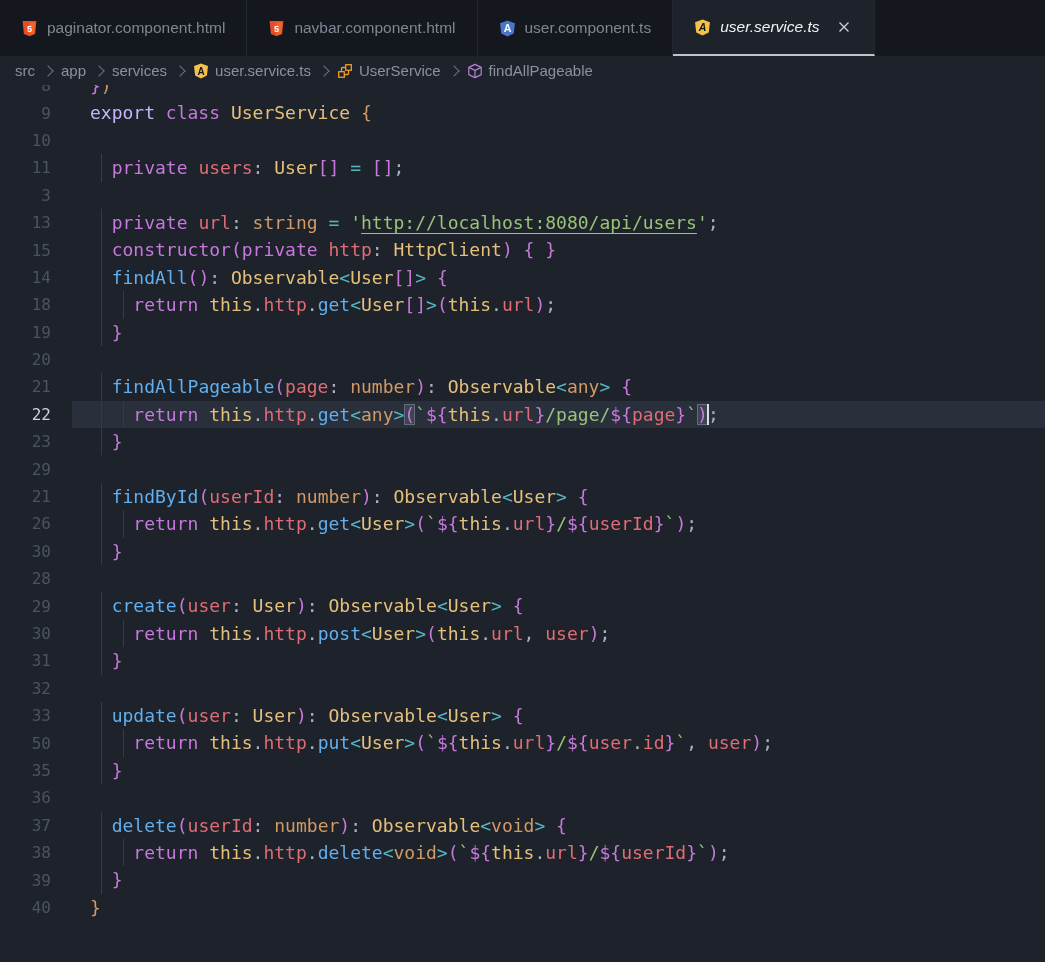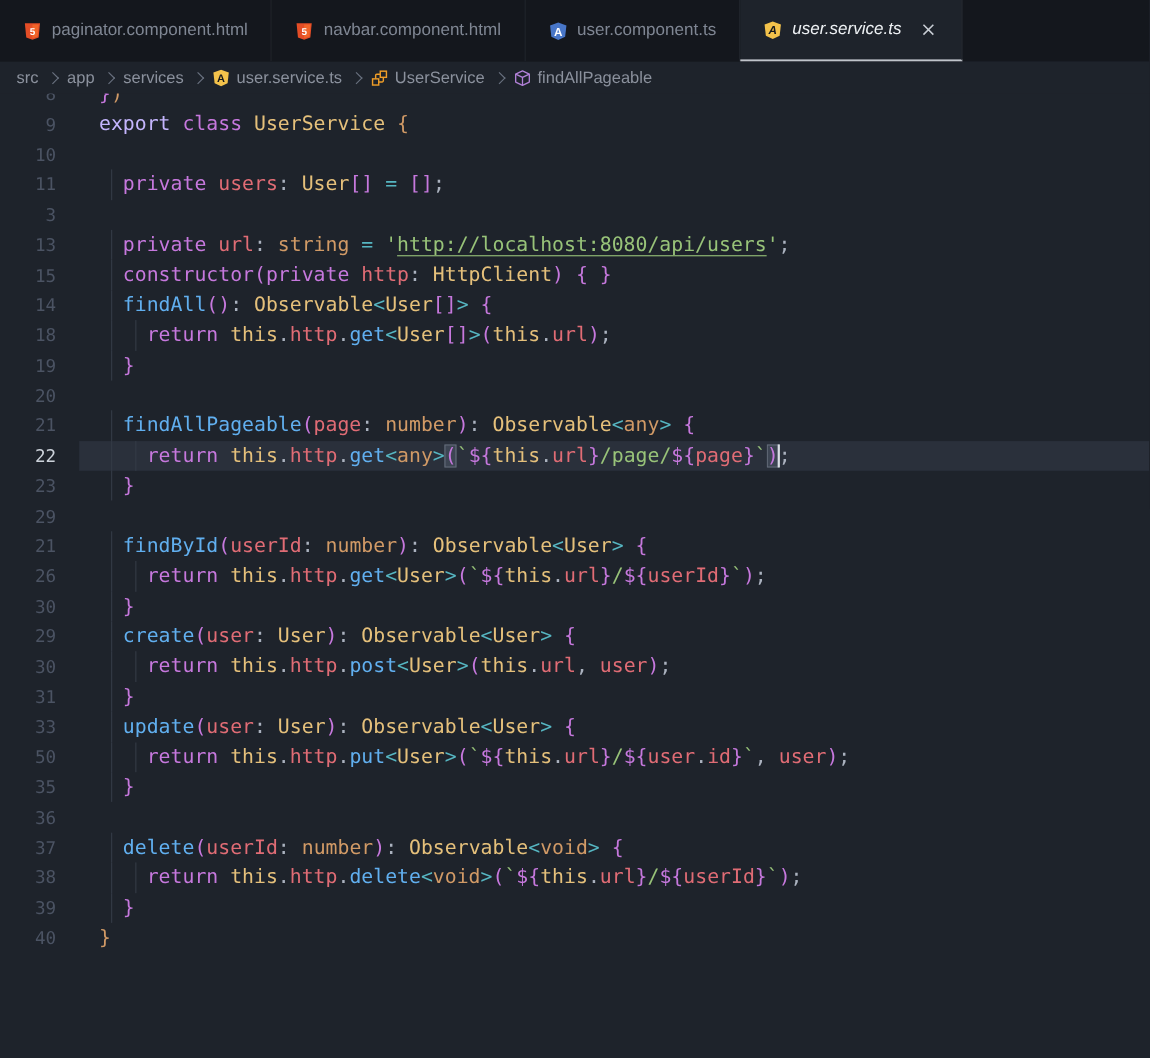--- a/index.html
+++ b/index.html
@@ -229,30 +229,38 @@
       </div>
       <div class="row">
         <div class="gut">26</div>
         <div class="code"><span class="guide" style="left: 29px;"></span><span class="guide" style="left: 51px;"></span><span class="tk pn" style="color: rgb(171, 178, 191);">    </span><span class="tk kw" style="color: rgb(198, 120, 221);">return </span><span class="tk ty" style="color: rgb(229, 192, 123);">this</span><span class="tk pn" style="color: rgb(171, 178, 191);">.</span><span class="tk vr" style="color: rgb(224, 108, 117);">http</span><span class="tk pn" style="color: rgb(171, 178, 191);">.</span><span class="tk fn" style="color: rgb(97, 175, 239);">get</span><span class="tk op" style="color: rgb(86, 182, 194);">&lt;</span><span class="tk ty" style="color: rgb(229, 192, 123);">User</span><span class="tk op" style="color: rgb(86, 182, 194);">&gt;</span><span class="tk b2" style="color: rgb(198, 120, 221);">(</span><span class="tk st" style="color: rgb(152, 195, 121);">`</span><span class="tk kw" style="color: rgb(198, 120, 221);">${</span><span class="tk ty" style="color: rgb(229, 192, 123);">this</span><span class="tk pn" style="color: rgb(171, 178, 191);">.</span><span class="tk vr" style="color: rgb(224, 108, 117);">url</span><span class="tk kw" style="color: rgb(198, 120, 221);">}</span><span class="tk st" style="color: rgb(152, 195, 121);">/</span><span class="tk kw" style="color: rgb(198, 120, 221);">${</span><span class="tk vr" style="color: rgb(224, 108, 117);">userId</span><span class="tk kw" style="color: rgb(198, 120, 221);">}</span><span class="tk st" style="color: rgb(152, 195, 121);">`</span><span class="tk b2" style="color: rgb(198, 120, 221);">)</span><span class="tk pn" style="color: rgb(171, 178, 191);">;</span></div>
       </div>
       <div class="row">
         <div class="gut">30</div>
         <div class="code"><span class="guide" style="left: 29px;"></span><span class="tk pn" style="color: rgb(171, 178, 191);">  </span><span class="tk b2" style="color: rgb(198, 120, 221);">}</span></div>
       </div>
       <div class="row">
+        <div class="gut">28</div>
+        <div class="code"><span class="guide" style="left: 29px;"></span></div>
+      </div>
+      <div class="row">
         <div class="gut">29</div>
         <div class="code"><span class="guide" style="left: 29px;"></span><span class="tk pn" style="color: rgb(171, 178, 191);">  </span><span class="tk fn" style="color: rgb(97, 175, 239);">create</span><span class="tk b2" style="color: rgb(198, 120, 221);">(</span><span class="tk vr" style="color: rgb(224, 108, 117);">user</span><span class="tk pn" style="color: rgb(171, 178, 191);">: </span><span class="tk ty" style="color: rgb(229, 192, 123);">User</span><span class="tk b2" style="color: rgb(198, 120, 221);">)</span><span class="tk pn" style="color: rgb(171, 178, 191);">: </span><span class="tk ty" style="color: rgb(229, 192, 123);">Observable</span><span class="tk op" style="color: rgb(86, 182, 194);">&lt;</span><span class="tk ty" style="color: rgb(229, 192, 123);">User</span><span class="tk op" style="color: rgb(86, 182, 194);">&gt;</span><span class="tk pn" style="color: rgb(171, 178, 191);"> </span><span class="tk b2" style="color: rgb(198, 120, 221);">{</span></div>
       </div>
       <div class="row">
         <div class="gut">30</div>
         <div class="code"><span class="guide" style="left: 29px;"></span><span class="guide" style="left: 51px;"></span><span class="tk pn" style="color: rgb(171, 178, 191);">    </span><span class="tk kw" style="color: rgb(198, 120, 221);">return </span><span class="tk ty" style="color: rgb(229, 192, 123);">this</span><span class="tk pn" style="color: rgb(171, 178, 191);">.</span><span class="tk vr" style="color: rgb(224, 108, 117);">http</span><span class="tk pn" style="color: rgb(171, 178, 191);">.</span><span class="tk fn" style="color: rgb(97, 175, 239);">post</span><span class="tk op" style="color: rgb(86, 182, 194);">&lt;</span><span class="tk ty" style="color: rgb(229, 192, 123);">User</span><span class="tk op" style="color: rgb(86, 182, 194);">&gt;</span><span class="tk b2" style="color: rgb(198, 120, 221);">(</span><span class="tk ty" style="color: rgb(229, 192, 123);">this</span><span class="tk pn" style="color: rgb(171, 178, 191);">.</span><span class="tk vr" style="color: rgb(224, 108, 117);">url</span><span class="tk pn" style="color: rgb(171, 178, 191);">, </span><span class="tk vr" style="color: rgb(224, 108, 117);">user</span><span class="tk b2" style="color: rgb(198, 120, 221);">)</span><span class="tk pn" style="color: rgb(171, 178, 191);">;</span></div>
       </div>
       <div class="row">
         <div class="gut">31</div>
         <div class="code"><span class="guide" style="left: 29px;"></span><span class="tk pn" style="color: rgb(171, 178, 191);">  </span><span class="tk b2" style="color: rgb(198, 120, 221);">}</span></div>
+      </div>
+      <div class="row">
+        <div class="gut">32</div>
+        <div class="code"><span class="guide" style="left: 29px;"></span></div>
       </div>
       <div class="row">
         <div class="gut">33</div>
         <div class="code"><span class="guide" style="left: 29px;"></span><span class="tk pn" style="color: rgb(171, 178, 191);">  </span><span class="tk fn" style="color: rgb(97, 175, 239);">update</span><span class="tk b2" style="color: rgb(198, 120, 221);">(</span><span class="tk vr" style="color: rgb(224, 108, 117);">user</span><span class="tk pn" style="color: rgb(171, 178, 191);">: </span><span class="tk ty" style="color: rgb(229, 192, 123);">User</span><span class="tk b2" style="color: rgb(198, 120, 221);">)</span><span class="tk pn" style="color: rgb(171, 178, 191);">: </span><span class="tk ty" style="color: rgb(229, 192, 123);">Observable</span><span class="tk op" style="color: rgb(86, 182, 194);">&lt;</span><span class="tk ty" style="color: rgb(229, 192, 123);">User</span><span class="tk op" style="color: rgb(86, 182, 194);">&gt;</span><span class="tk pn" style="color: rgb(171, 178, 191);"> </span><span class="tk b2" style="color: rgb(198, 120, 221);">{</span></div>
       </div>
       <div class="row">
         <div class="gut">50</div>
         <div class="code"><span class="guide" style="left: 29px;"></span><span class="guide" style="left: 51px;"></span><span class="tk pn" style="color: rgb(171, 178, 191);">    </span><span class="tk kw" style="color: rgb(198, 120, 221);">return </span><span class="tk ty" style="color: rgb(229, 192, 123);">this</span><span class="tk pn" style="color: rgb(171, 178, 191);">.</span><span class="tk vr" style="color: rgb(224, 108, 117);">http</span><span class="tk pn" style="color: rgb(171, 178, 191);">.</span><span class="tk fn" style="color: rgb(97, 175, 239);">put</span><span class="tk op" style="color: rgb(86, 182, 194);">&lt;</span><span class="tk ty" style="color: rgb(229, 192, 123);">User</span><span class="tk op" style="color: rgb(86, 182, 194);">&gt;</span><span class="tk b2" style="color: rgb(198, 120, 221);">(</span><span class="tk st" style="color: rgb(152, 195, 121);">`</span><span class="tk kw" style="color: rgb(198, 120, 221);">${</span><span class="tk ty" style="color: rgb(229, 192, 123);">this</span><span class="tk pn" style="color: rgb(171, 178, 191);">.</span><span class="tk vr" style="color: rgb(224, 108, 117);">url</span><span class="tk kw" style="color: rgb(198, 120, 221);">}</span><span class="tk st" style="color: rgb(152, 195, 121);">/</span><span class="tk kw" style="color: rgb(198, 120, 221);">${</span><span class="tk vr" style="color: rgb(224, 108, 117);">user</span><span class="tk pn" style="color: rgb(171, 178, 191);">.</span><span class="tk vr" style="color: rgb(224, 108, 117);">id</span><span class="tk kw" style="color: rgb(198, 120, 221);">}</span><span class="tk st" style="color: rgb(152, 195, 121);">`</span><span class="tk pn" style="color: rgb(171, 178, 191);">, </span><span class="tk vr" style="color: rgb(224, 108, 117);">user</span><span class="tk b2" style="color: rgb(198, 120, 221);">)</span><span class="tk pn" style="color: rgb(171, 178, 191);">;</span></div>
       </div>
       <div class="row">

